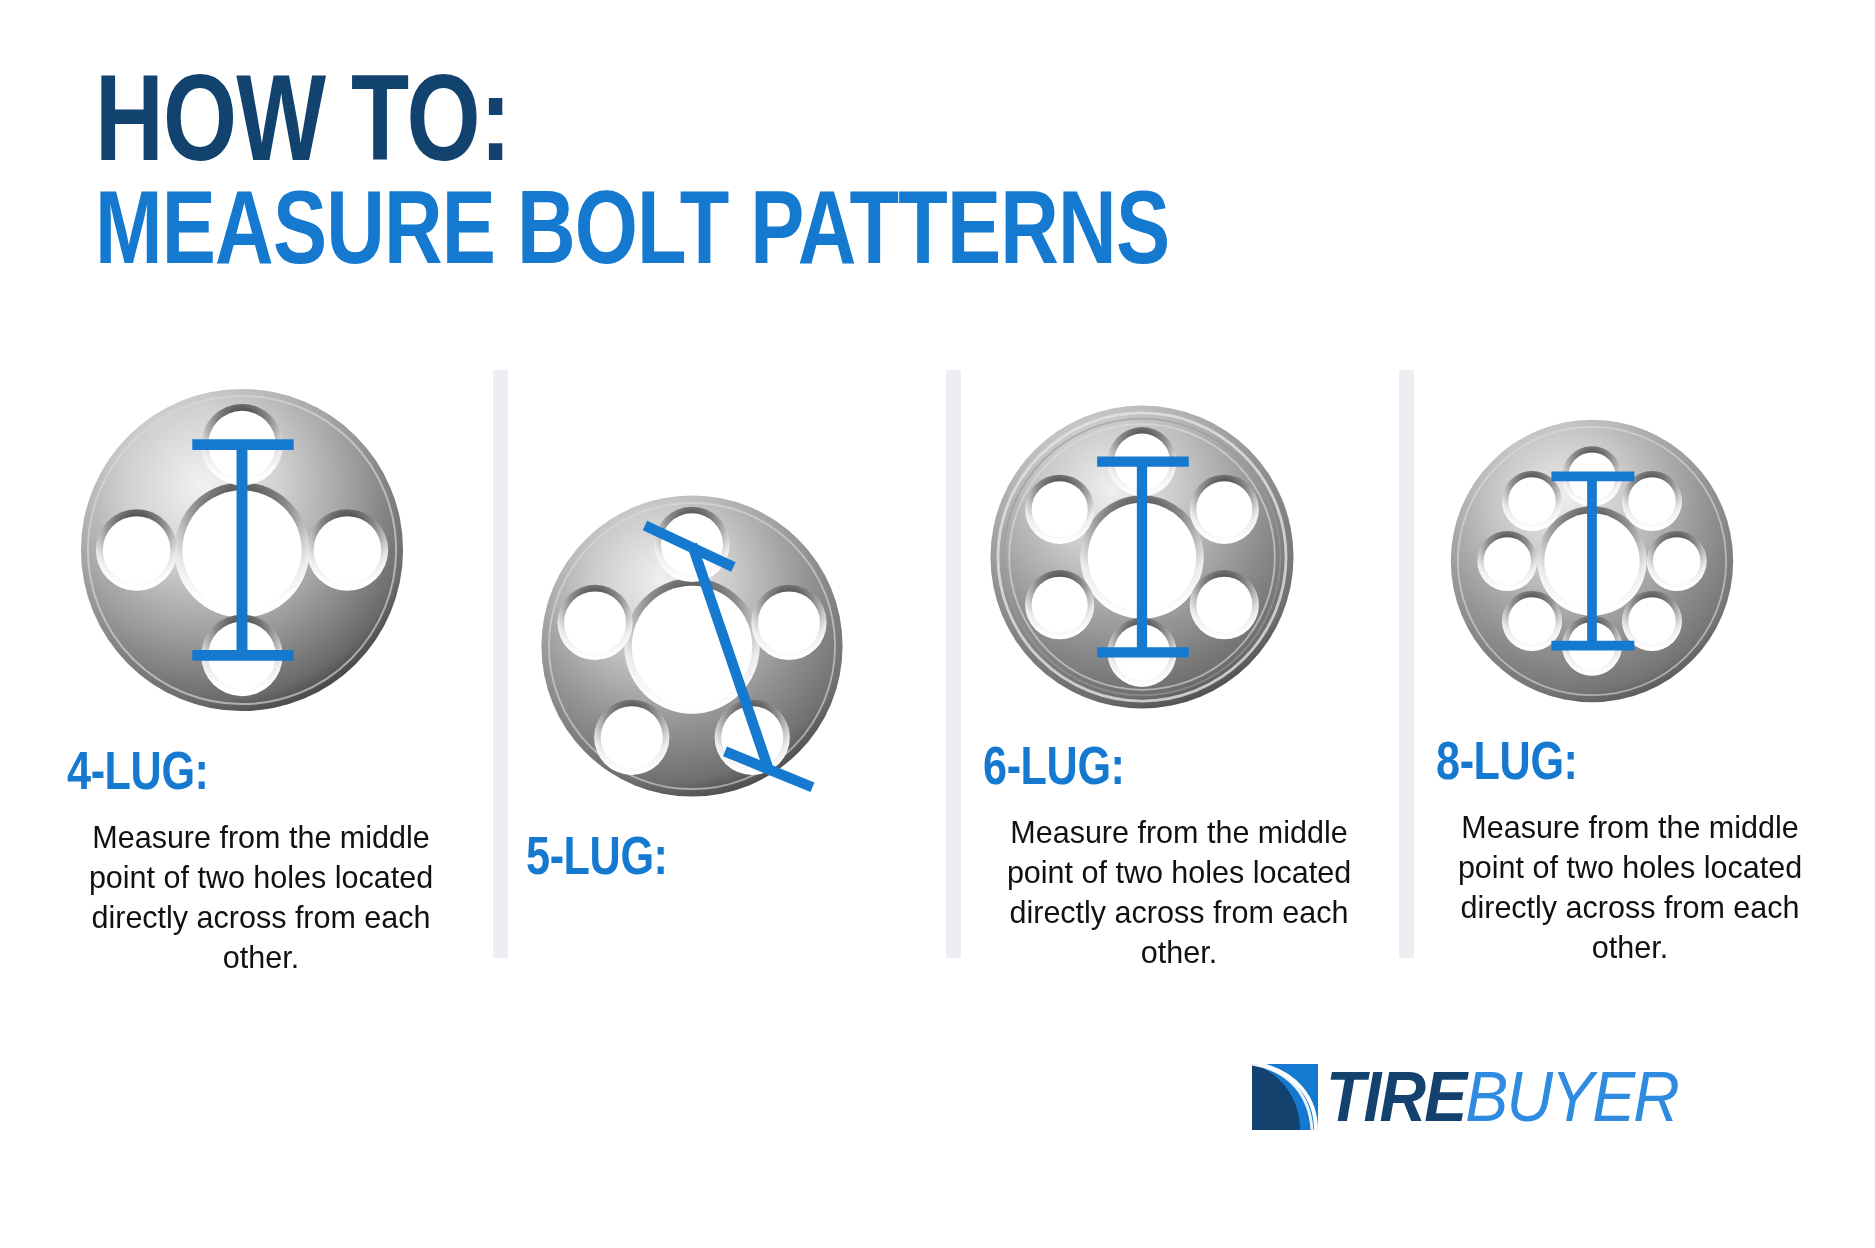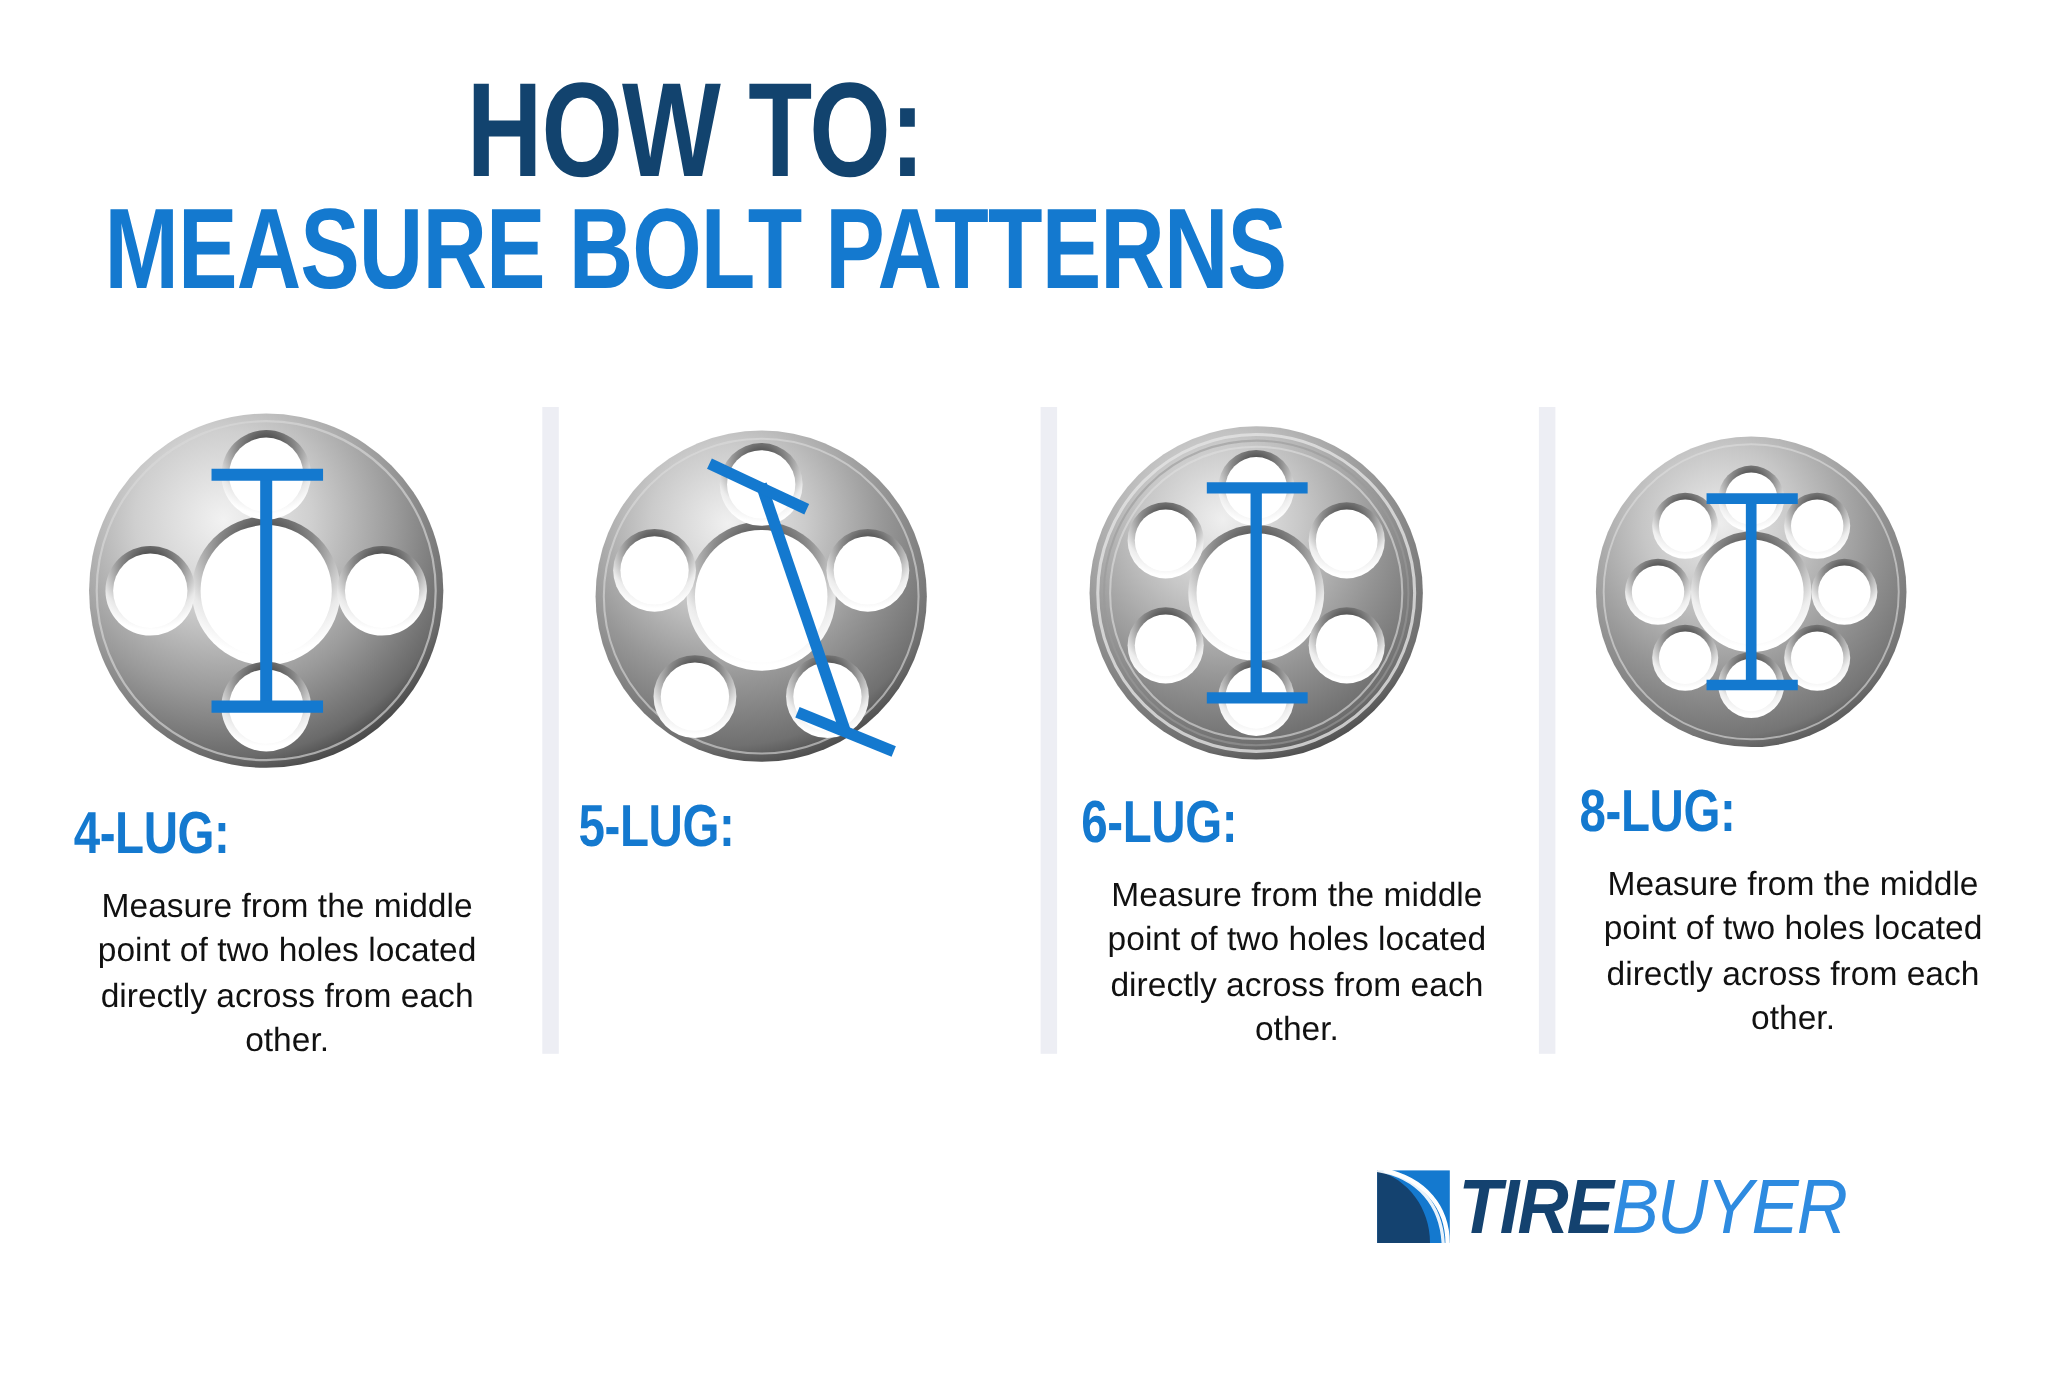--- a/index.html
+++ b/index.html
@@ -12,21 +12,20 @@
     overflow: hidden;
     font-family: "Liberation Sans", sans-serif;
     -webkit-font-smoothing: antialiased;
   }
 
   
   #title-block {
     position: absolute;
     left: 95px;
     top: 62px;
-    text-align: center;
   }
   .title-line {
     font-family: "Liberation Sans Narrow", "Liberation Sans", sans-serif;
     font-weight: 700;
     letter-spacing: -1px;
     line-height: 0.92;
     white-space: nowrap;
     transform: scaleX(0.78);
     transform-origin: left top;
   }
@@ -40,21 +39,21 @@
     margin-top: 6px;
   }
 
   
   #columns {
     position: absolute;
     left: 55px;
     top: 370px;
     width: 1790px;
     display: flex;
-    align-items: flex-start;
+    align-items: center;
   }
   .column {
     width: 452px;
     position: relative;
     box-sizing: border-box;
   }
   .divider {
     width: 22px;
     flex: 0 0 22px;
     height: 620px;

